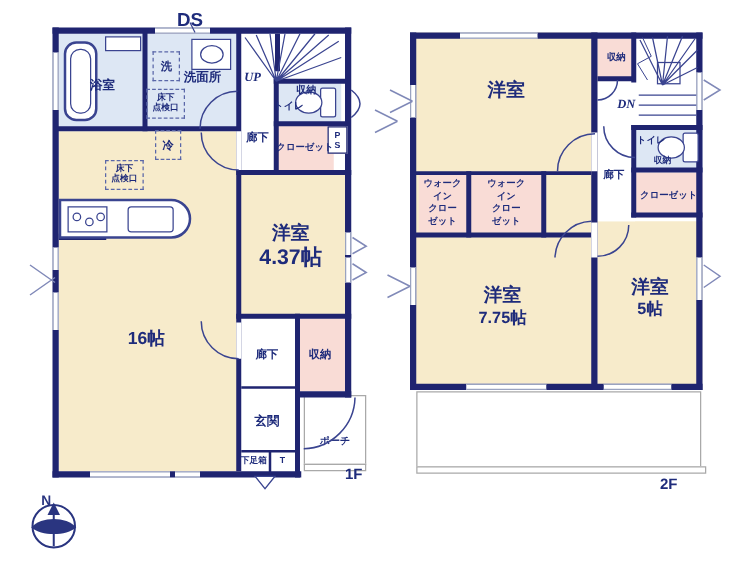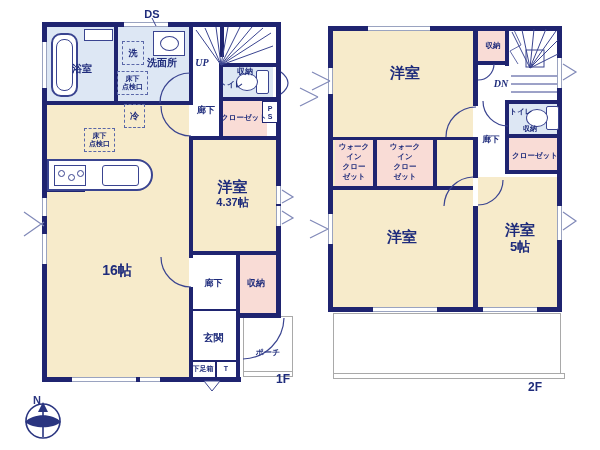--- a/index.html
+++ b/index.html
@@ -101,38 +101,38 @@
     <span>点検口</span>
   </div>
   <div class="dash" style="left:124px;top:104px;width:21px;height:24px;font-size:9px">
       <span>冷</span>
     </div>
   <div class="dash" style="left:84px;top:128px;width:31px;height:24px;font-size:7px;line-height:1.2">
     <span>床下</span>
     <span>点検口</span>
   </div>
 
-  <div class="lbl" style="left:138px;top:8px;width:28px;font-size:11px">DS</div>
+  <div class="lbl" style="left:138px;top:8px;width:28px;font-size:15px">DS</div>
   <div class="lbl" style="left:52px;top:63px;width:60px;font-size:10px">浴室</div>
   <div class="lbl" style="left:132px;top:57px;width:60px;font-size:10px">洗面所</div>
   <div class="lbl serif-i" style="left:189px;top:57px;width:26px;font-size:10px">UP</div>
   <div class="lbl" style="left:227px;top:67px;width:36px;font-size:8px">収納</div>
   <div class="lbl" style="left:214px;top:80px;width:34px;font-size:8px">トイレ</div>
   <div class="lbl" style="left:191px;top:105px;width:30px;font-size:9px">廊下</div>
   <div class="lbl" style="left:221px;top:114px;width:46px;font-size:7.5px">クローゼット</div>
   <div class="ps-box" style="left:262px;top:101px;width:16px;height:22px;font-size:7px;line-height:8px;padding-top:3px">
     <span style="display:block">P</span>
     <span style="display:block">S</span>
   </div>
   <div class="lbl" style="left:57px;top:262px;width:120px">
     <span style="display:block;font-size:14px" class="sub">16帖</span>
   </div>
   <div class="lbl" style="left:190px;top:178px;width:85px">
     <span style="display:block;font-size:15px">洋室</span>
-    <span style="display:block;font-size:11px" class="sub">4.37帖</span>
+    <span style="display:block;font-size:17px" class="sub">4.37帖</span>
   </div>
   <div class="lbl" style="left:191px;top:278px;width:45px;font-size:9px">廊下</div>
   <div class="lbl" style="left:236px;top:278px;width:40px;font-size:9px">収納</div>
   <div class="lbl" style="left:191px;top:332px;width:45px;font-size:10px">玄関</div>
   <div class="lbl" style="left:243px;top:348px;width:50px;font-size:8px">ポーチ</div>
   <div class="lbl" style="left:190px;top:365px;width:26px;font-size:7px">下足箱</div>
   <div class="lbl" style="left:217px;top:365px;width:18px;font-size:7px">T</div>
   <div class="flr" style="left:276px;top:372px">1F</div>
 
   <div class="room cream" style="left:332px;top:26px;width:146px;height:113px"></div>
@@ -193,20 +193,21 @@
     <span style="display:block">ゼット</span>
   </div>
   <div class="lbl" style="left:377px;top:142px;width:56px;font-size:7.5px;line-height:1.35;white-space:normal">
     <span style="display:block">ウォーク</span>
     <span style="display:block">イン</span>
     <span style="display:block">クロー</span>
     <span style="display:block">ゼット</span>
   </div>
   <div class="lbl" style="left:352px;top:228px;width:100px">
     <span style="display:block;font-size:15px">洋室</span>
+    <span style="display:block;font-size:13px" class="sub">7.75帖</span>
   </div>
   <div class="lbl" style="left:488px;top:221px;width:64px">
     <span style="display:block;font-size:15px">洋室</span>
     <span style="display:block;font-size:13px" class="sub">5帖</span>
   </div>
   <div class="flr" style="left:528px;top:380px">2F</div>
 
 
   <svg class="overlay" width="600" height="450" viewBox="0 0 600 450">
 

